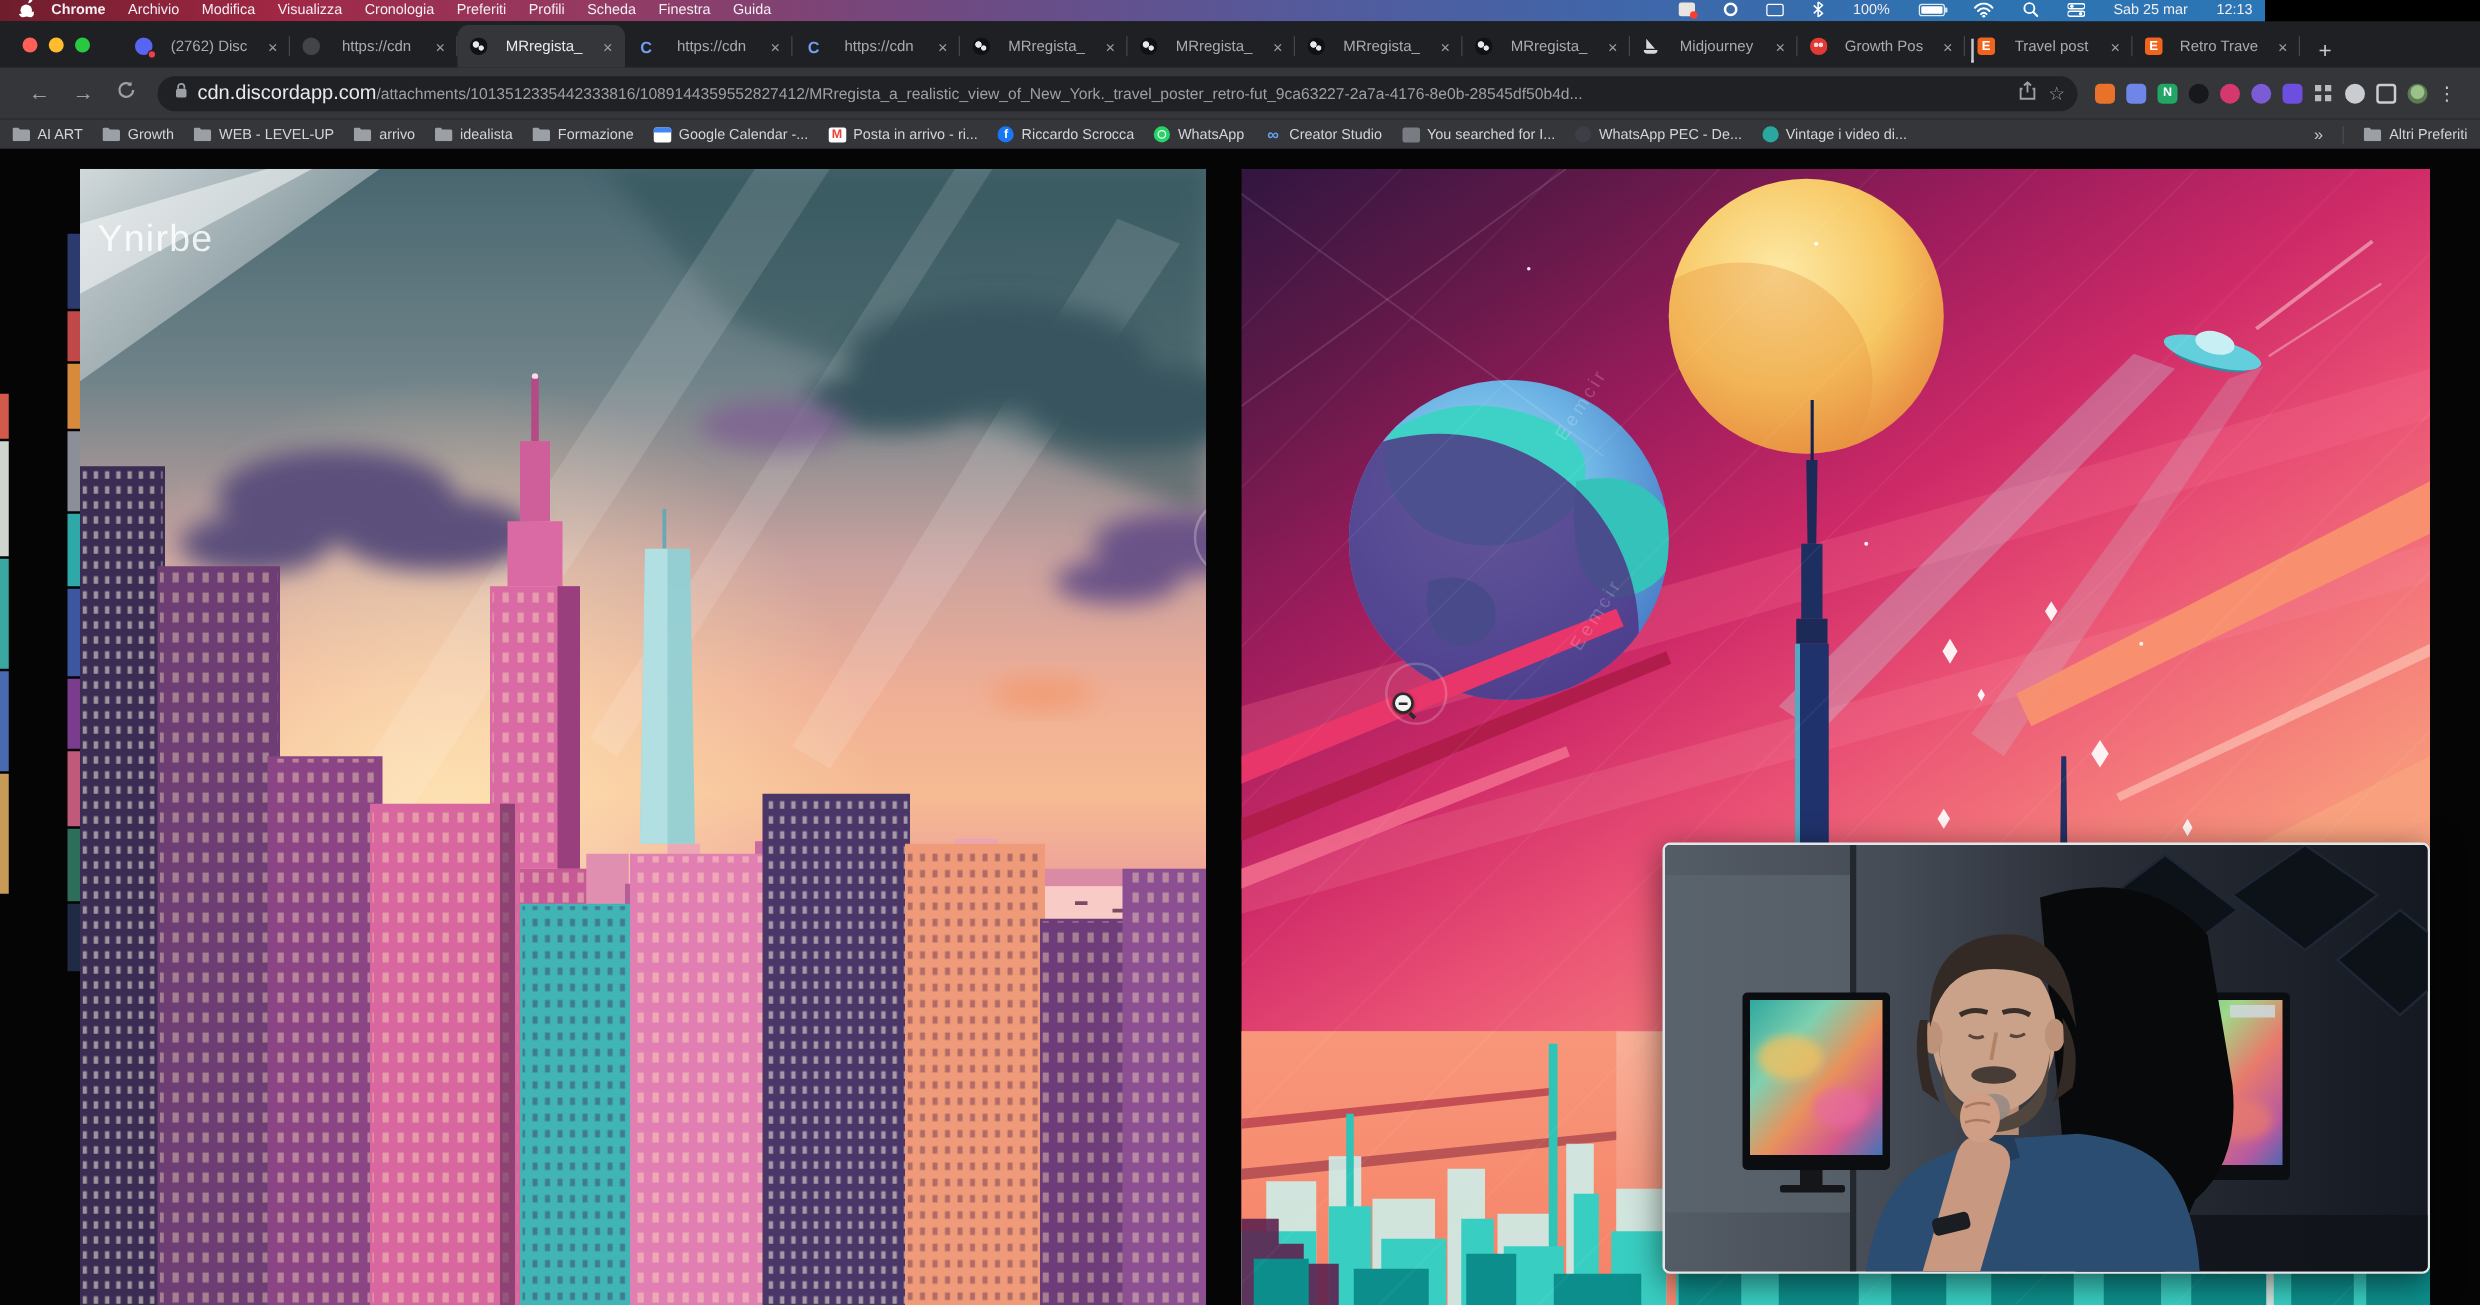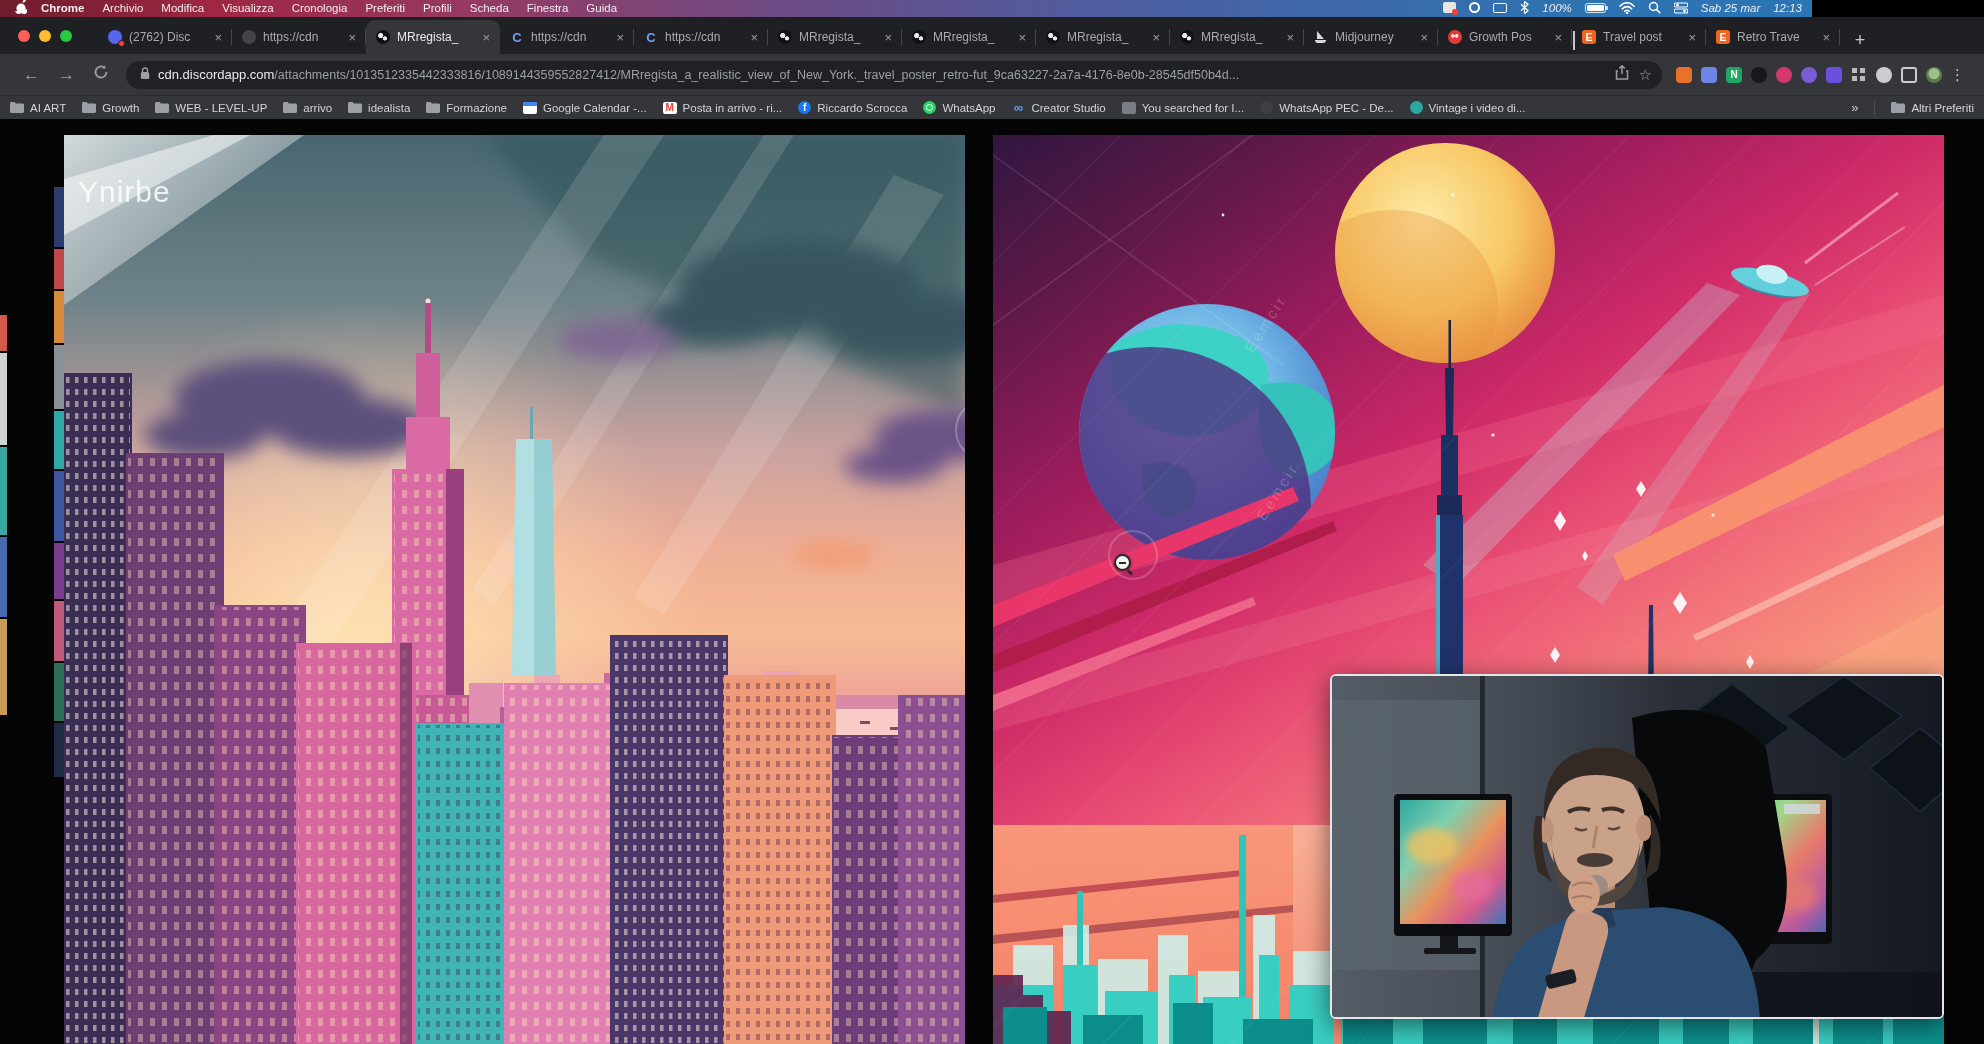--- a/index.html
+++ b/index.html
@@ -6,33 +6,33 @@
     font-family:"Liberation Sans","DejaVu Sans",sans-serif;-webkit-font-smoothing:antialiased;}
   *{box-sizing:border-box;}
 
   
   .menubar{position:absolute;left:0;top:0;width:1812px;height:17px;display:flex;align-items:flex-end;
     padding:14px 10px;color:#f2eef2;font-size:11.5px;gap:0;
     background:linear-gradient(90deg,#6e1d2c 0%,#a02744 12%,#953a62 26%,#6f4a82 42%,#535a9c 58%,#3f67aa 72%,#2f72b0 86%,#2b76b6 100%);}
   .apple{width:22px;display:flex;justify-content:center;align-items:center;}
   .mb-item{padding:0 9px;white-space:nowrap;}
   .mb-bold{font-weight:bold;}
-  .mb-status{margin-left:auto;display:flex;align-items:center;gap:13px;font-size:11.5px;font-style:italic;}
+  .mb-status{margin-left:auto;display:flex;align-items:center;gap:23px;font-size:11.5px;}
   .sic{display:flex;align-items:center;}
   .batt{width:21px;height:10px;border:1px solid rgba(255,255,255,.85);border-radius:2.5px;position:relative;}
   .batt-fill{position:absolute;left:1px;top:1px;bottom:1px;width:17px;background:#fff;border-radius:1px;}
   .batt-nub{position:absolute;right:-3px;top:2.5px;width:2px;height:4px;background:rgba(255,255,255,.8);border-radius:0 1px 1px 0;}
   .recbadge{width:13px;height:11px;background:#e8e4e0;border-radius:2px;position:relative;}
   .recdot{position:absolute;right:-2px;bottom:-2px;width:6px;height:6px;border-radius:50%;background:#ff3b30;}
   .ringic{width:11px;height:11px;border:2px solid #fff;border-radius:50%;}
   .dispic{width:14px;height:10px;border:1.5px solid #fff;border-radius:2px;}
 
   
   .chrome{position:absolute;left:0;top:17px;width:1984px;height:1027px;background:#1f2023;}
-  .tabstrip{position:absolute;left:0;top:0;width:1599px;height:37px;background:#1f2023;}
+  .tabstrip{position:absolute;left:0;top:0;width:1599px;height:37px;background:#1f2023;text-align:center;}
   .lights{position:absolute;left:18px;top:13px;display:flex;gap:9px;}
   .light{width:12px;height:12px;border-radius:50%;}
   .tabs{position:absolute;left:98px;top:3px;display:flex;align-items:flex-end;height:34px;}
   .tab{width:134px;height:34px;display:flex;align-items:center;gap:7px;padding:0 8px 0 10px;
     color:#a7abb0;font-size:12px;position:relative;border-radius:9px 9px 0 0;}
   .tab:not(.active)::after{content:"";position:absolute;right:0;top:9px;height:16px;width:1px;background:#43464b;}
   .tab.active{background:#35363a;color:#e8eaed;}
   .tab-label{flex:1;white-space:nowrap;overflow:hidden;}
   .tab-close{font-size:13px;color:#9aa0a6;padding:0 2px;flex:none;}
   .fav{width:14px;height:14px;flex:none;border-radius:3px;display:flex;align-items:center;justify-content:center;
@@ -53,21 +53,21 @@
     color:#c5c9ce;font-size:18px;border-radius:50%;}
   .tabsearch{position:absolute;right:16px;top:14px;width:10px;height:10px;}
   .chev{width:8px;height:8px;border-right:2px solid #c5c9ce;border-bottom:2px solid #c5c9ce;transform:rotate(45deg);}
 
   
   .toolbar{position:absolute;left:0;top:37px;width:1984px;height:41px;background:#35363a;display:flex;align-items:center;padding:0 14px;}
   .navic{color:#9aa0a6;font-size:17px;padding:0 9px;flex:none;}
   .omnibox{flex:1;height:28px;margin:0 10px 0 8px;background:#202124;border-radius:14px;display:flex;align-items:center;
     padding:0 10px;overflow:hidden;}
   .lockic{flex:none;margin:0 8px 0 4px;}
-  .url-host{color:#e8eaed;font-size:13px;white-space:nowrap;flex:none;}
+  .url-host{color:#e8eaed;font-size:16px;white-space:nowrap;flex:none;}
   .url-path{color:#9aa0a6;font-size:12.5px;white-space:nowrap;overflow:hidden;flex:1;min-width:0;}
   .omni-right{flex:none;display:flex;align-items:center;gap:10px;margin-left:8px;}
   .starg{color:#9aa0a6;font-size:15px;}
   .exts{display:flex;align-items:center;gap:9px;margin-left:4px;}
   .ext{width:16px;height:16px;border-radius:4px;flex:none;display:flex;align-items:center;justify-content:center;
     font-size:10px;font-weight:bold;color:#fff;}
   .ext-grid{background:linear-gradient(#b7babf,#b7babf) 1px 1px/5px 5px no-repeat,
             linear-gradient(#b7babf,#b7babf) 9px 1px/5px 5px no-repeat,
             linear-gradient(#b7babf,#b7babf) 1px 9px/5px 5px no-repeat,
             linear-gradient(#b7babf,#b7babf) 9px 9px/5px 5px no-repeat;border-radius:2px;}

